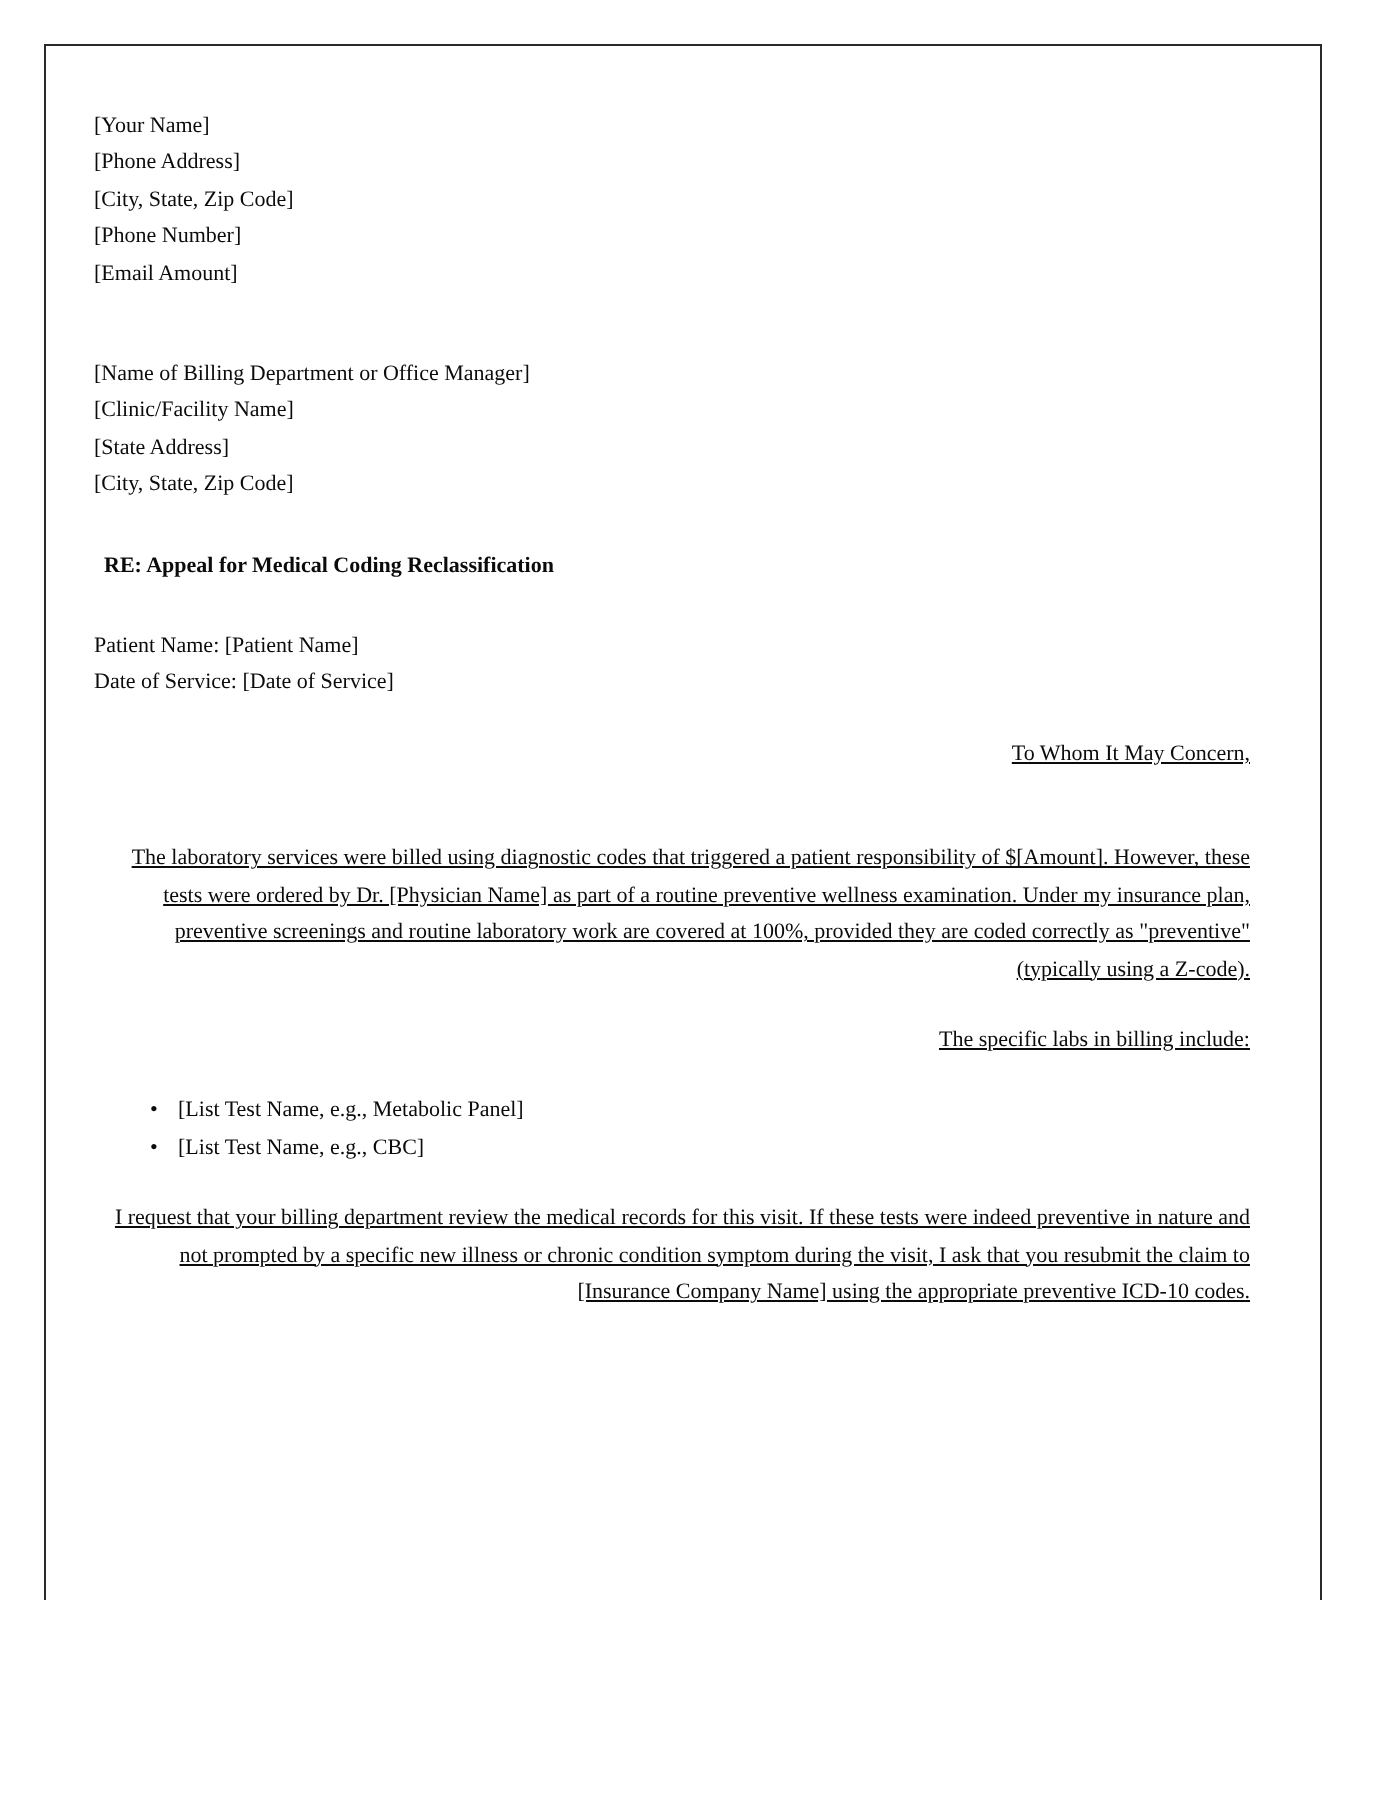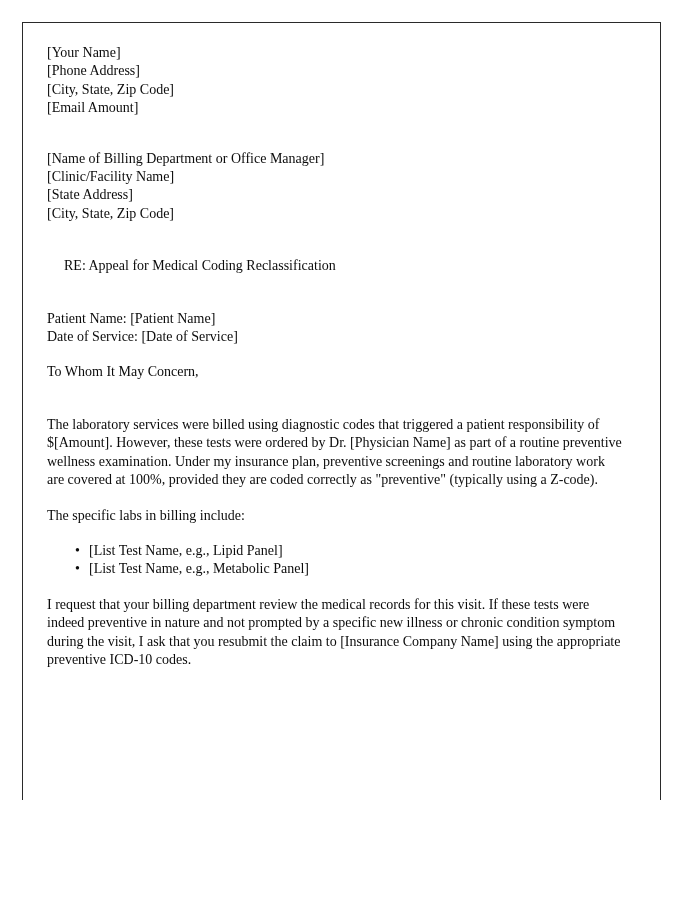--- a/index.html
+++ b/index.html
@@ -27,45 +27,46 @@
     border-left: 1px solid #2a2a2a;
     border-right: 1px solid #2a2a2a;
     border-top: 1px solid #2a2a2a;
     border-bottom: none;
     overflow: hidden;
   }
 
   .letter {
     position: absolute;
     left: 24px;
-    top: 21px;
+    top: 31px;
     width: 578px;
-    font-size: 14px;
+    font-size: 11px;
     line-height: 18.4px;
   }
 
   .block {
     margin: 0;
   }
   .block .line {
     white-space: nowrap;
   }
 
   
   .gap-sm { height: 16px; }
   .gap-md { height: 17px; }
 
   .subject {
-    font-weight: normal;
-    margin: 17px;
+    font-weight: bold;
+    margin: 5px;
   }
 
   p.para {
     margin: 0;
-    text-align: left;
+    text-align: right;
+    text-decoration: underline;
   }
 
   ul.labs {
     margin: 0;
     padding: 0 0 0 42px;
     list-style: none;
   }
   ul.labs li {
     position: relative;
     line-height: 18.4px;
@@ -81,20 +82,21 @@
 </head>
 <body>
 
 <div class="page">
   <div class="letter">
 
     <div class="block">
       <div class="line">[Your Name]</div>
       <div class="line">[Phone Address]</div>
       <div class="line">[City, State, Zip Code]</div>
+      <div class="line">[Phone Number]</div>
       <div class="line">[Email Amount]</div>
     </div>
 
     <div class="gap-sm"></div>
 
 
     <div class="gap-sm"></div>
 
     <div class="block">
       <div class="line">[Name of Billing Department or Office Manager]</div>
@@ -125,22 +127,22 @@
 
     <p class="para">The laboratory services were billed using diagnostic codes that triggered a patient responsibility of $[Amount]. However, these tests were ordered by Dr. [Physician Name] as part of a routine preventive wellness examination. Under my insurance plan, preventive screenings and routine laboratory work are covered at 100%, provided they are coded correctly as "preventive" (typically using a Z-code).</p>
 
     <div class="gap-md"></div>
 
     <p class="para">The specific labs in billing include:</p>
 
     <div class="gap-md"></div>
 
     <ul class="labs">
-      <li>[List Test Name, e.g., Lipid Panel]</li>
       <li>[List Test Name, e.g., Metabolic Panel]</li>
+      <li>[List Test Name, e.g., CBC]</li>
     </ul>
 
     <div class="gap-md"></div>
 
     <p class="para">I request that your billing department review the medical records for this visit. If these tests were indeed preventive in nature and not prompted by a specific new illness or chronic condition symptom during the visit, I ask that you resubmit the claim to [Insurance Company Name] using the appropriate preventive ICD-10 codes.</p>
 
     <div class="gap-md"></div>
 
   </div>
 </div>

